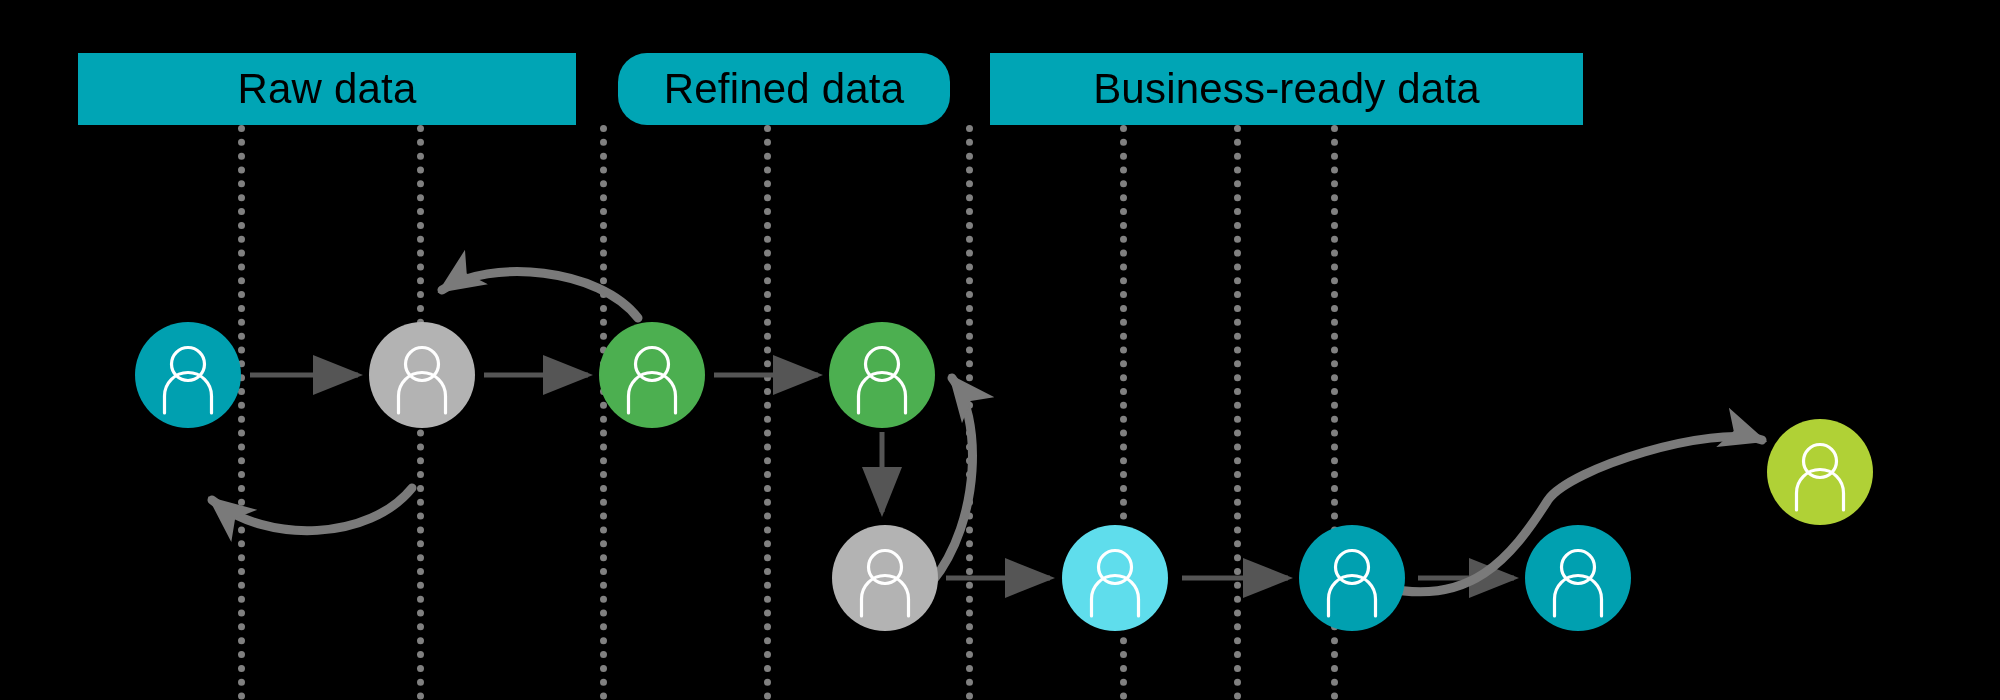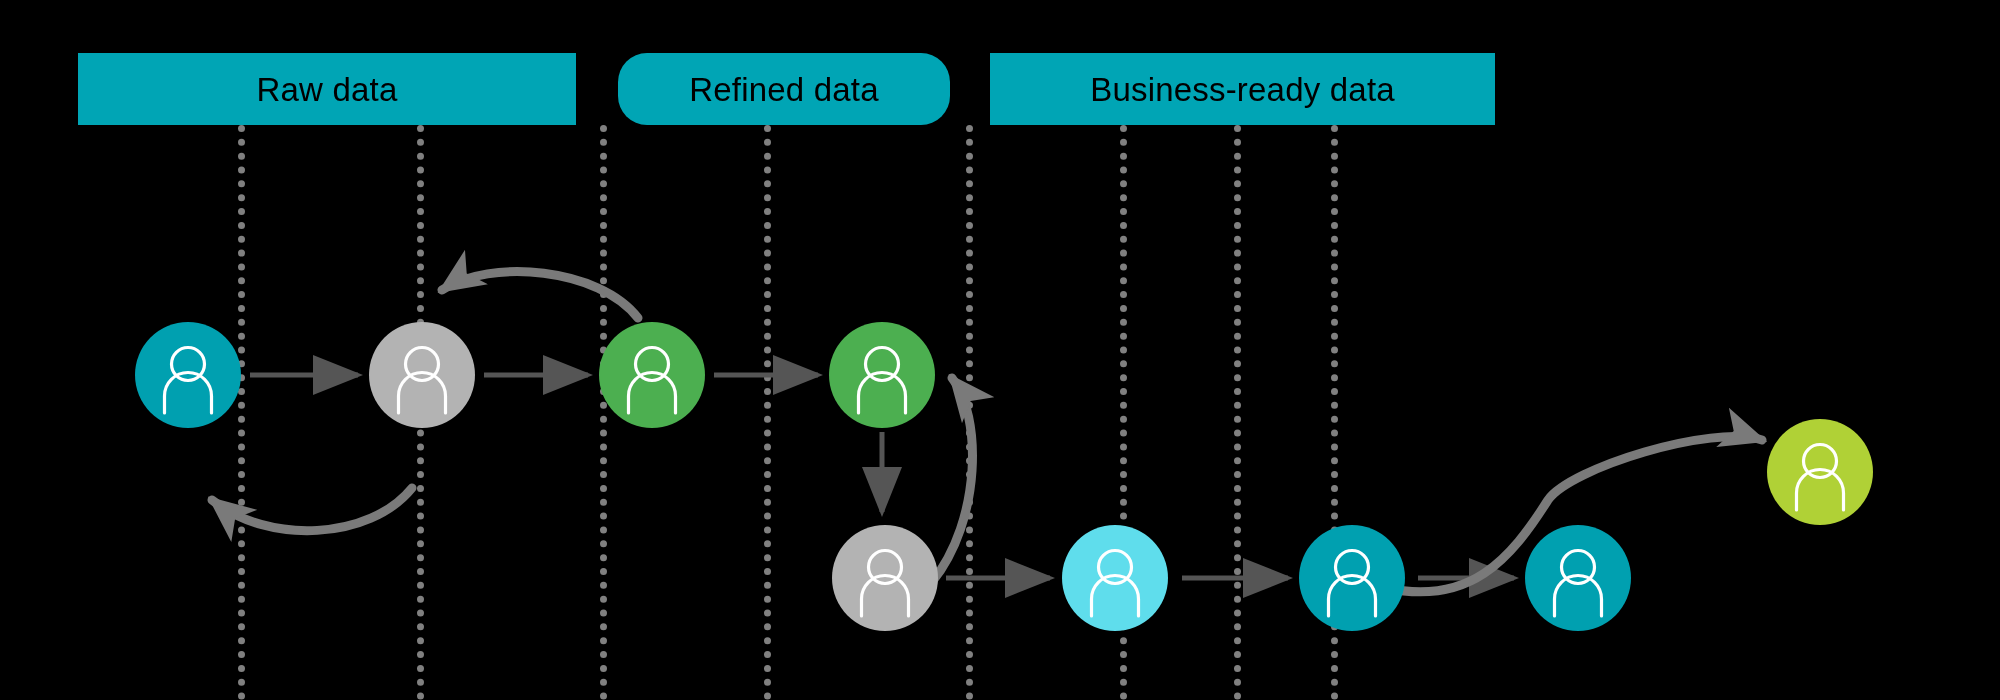--- a/index.html
+++ b/index.html
@@ -17,21 +17,21 @@
     background: #000000;
     overflow: hidden;
   }
   .zone-header {
     position: absolute;
     background: #00A5B5;
     color: #000000;
     display: flex;
     align-items: center;
     justify-content: center;
-    font-size: 33px;
+    font-size: 42px;
     font-family: "Liberation Sans", sans-serif;
     letter-spacing: 0.2px;
     line-height: 1;
     white-space: nowrap;
   }
   .divider {
     position: absolute;
     width: 0;
     border-left: 7px dotted #808080;
   }
@@ -118,21 +118,21 @@
       <path d="M 1386 588 C 1470 606 1510 560 1548 500 C 1570 468 1712 424 1762 440" fill="none" stroke="#7A7A7A" stroke-width="9" stroke-linecap="round" marker-end="url(#ah-light)" transform="translate(0,0)"></path>
     </g>
   </svg>
 
   <div class="zone-header" style="left:78px;top:53px;width:498px;height:72px;">
     <span>Raw data</span>
   </div>
   <div class="zone-header" style="left:618px;top:53px;width:332px;height:72px;border-radius:29px;">
     <span>Refined data</span>
   </div>
-  <div class="zone-header" style="left:990px;top:53px;width:505px;height:72px;">
+  <div class="zone-header" style="left:990px;top:53px;width:593px;height:72px;">
     <span>Business-ready data</span>
   </div>
 
   <div class="node" style="left:135px;top:322px;width:106px;height:106px;background:#00A0B0;">
     <svg viewBox="0 0 106 106" xmlns="http://www.w3.org/2000/svg">
       <circle cx="53" cy="42" r="16.5" fill="none" stroke="#FFFFFF" stroke-width="3.2"></circle>
       <path d="M29.5 91 V74 a23.5 23.5 0 0 1 47 0 V91" fill="none" stroke="#FFFFFF" stroke-width="3.2" stroke-linecap="round"></path>
     </svg>
   </div>
 

